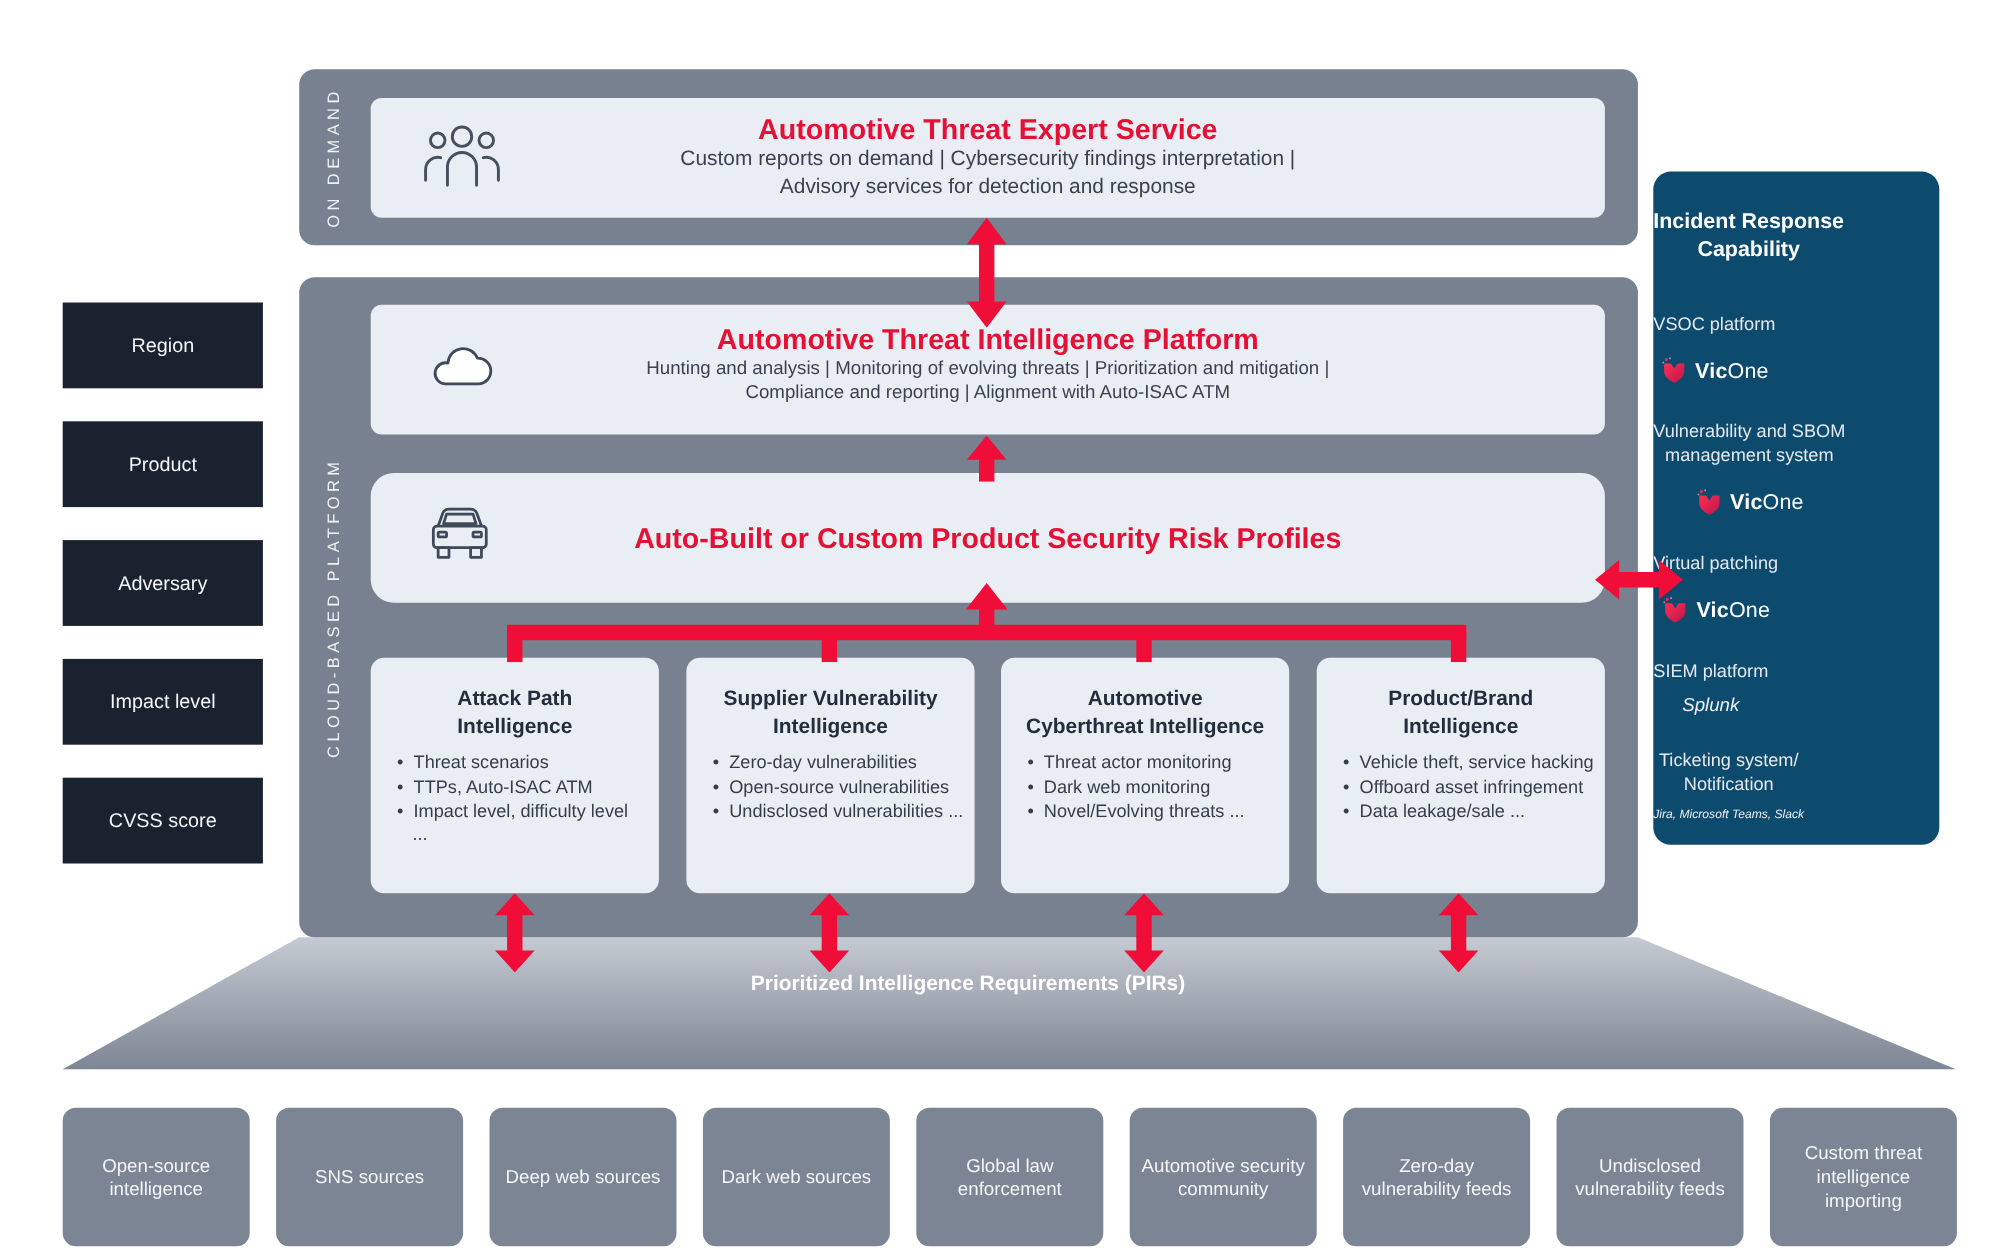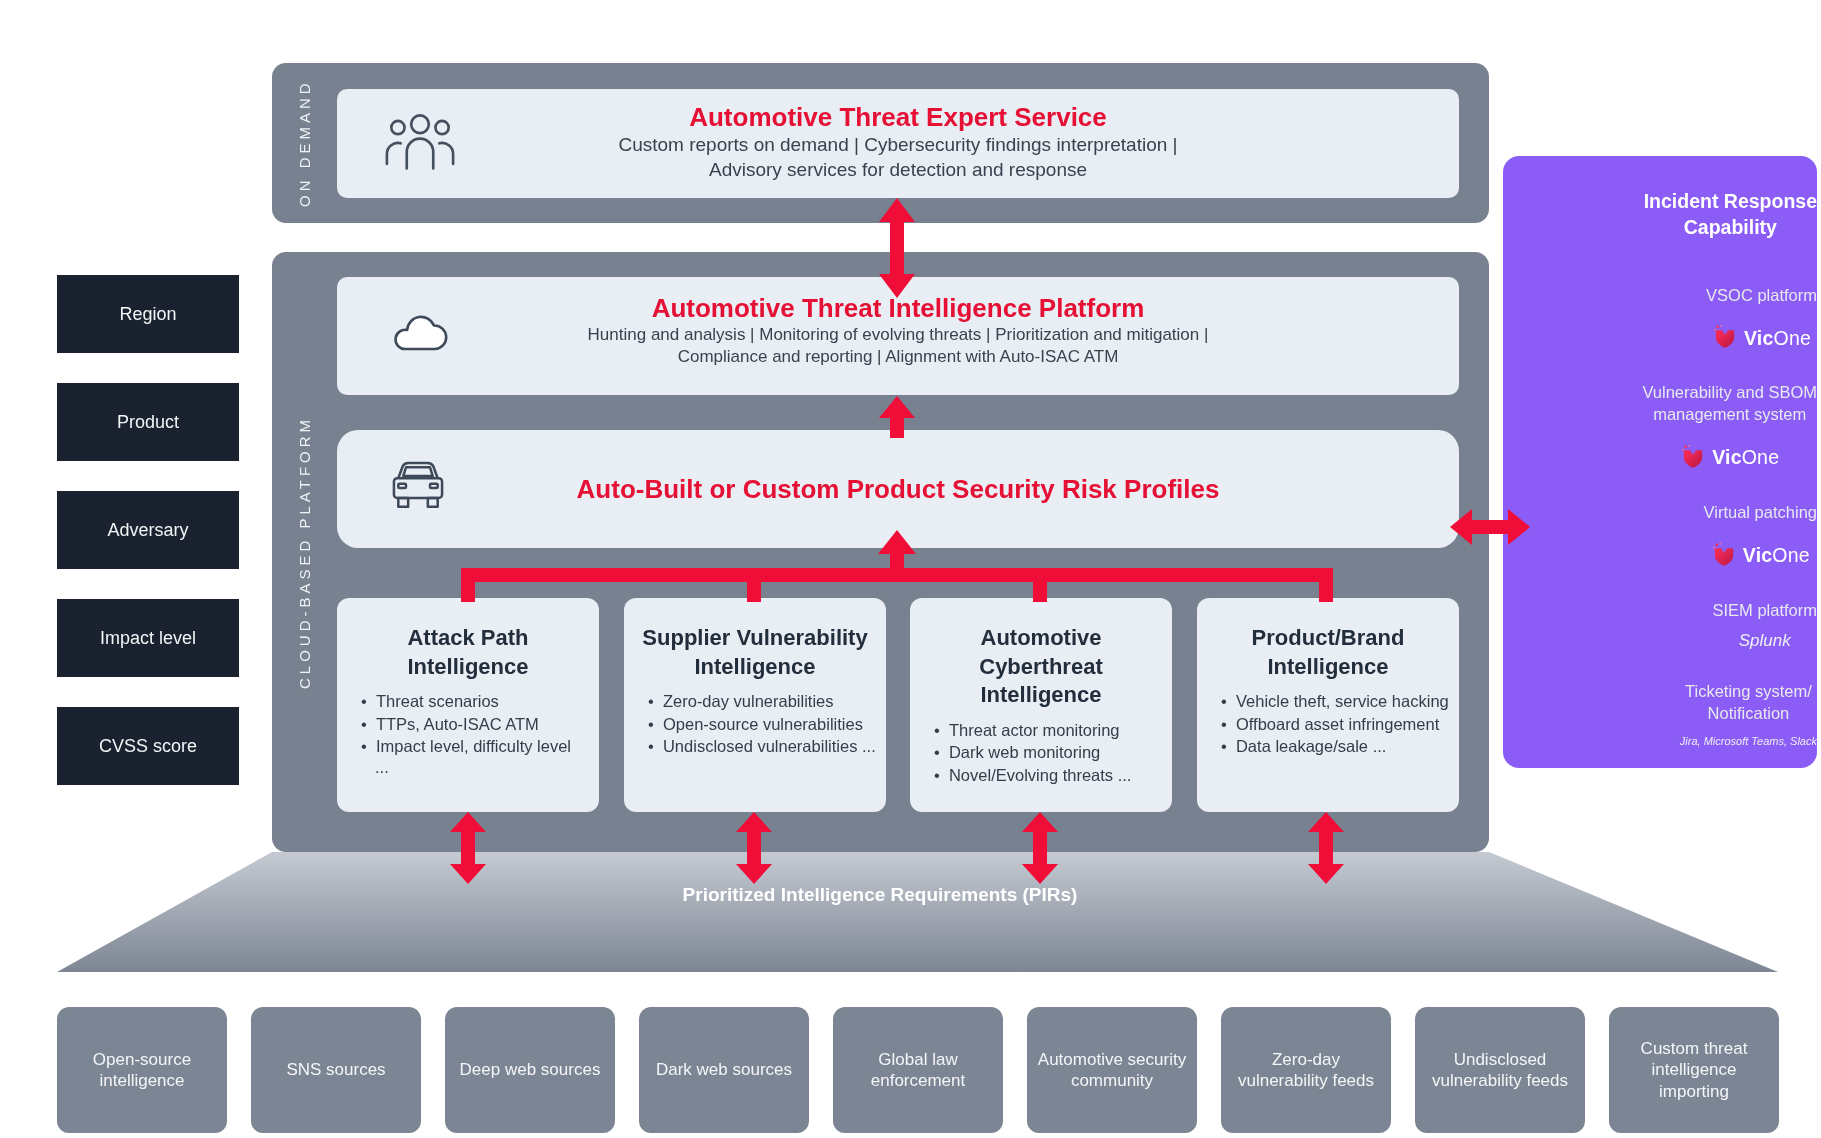--- a/index.html
+++ b/index.html
@@ -18,37 +18,37 @@
     color:#eff2f5;font-size:15px;letter-spacing:4px;white-space:nowrap;
   }
   .lightbox{position:absolute;background:#e9edf4;border-radius:10px;z-index:2;}
 
   .red-title{color:#e60f34;font-weight:bold;font-size:26px;text-align:center;}
   .sub{color:#39424f;font-size:19px;text-align:center;line-height:1.3;}
   .sub span{display:block;}
 
   
   .intel{background:#e9edf4;border-radius:12px;position:absolute;top:346px;width:262px;height:214px;}
-  .intel h4{margin:26px 8px 10px 8px;text-align:center;font-size:22px;line-height:1.3;color:#232e3c;}
+  .intel h4{margin:26px 8px 10px 8px;text-align:center;font-size:19px;line-height:1.3;color:#232e3c;}
   .intel h4 span{display:block;}
   .intel ul{margin:0;padding:0 10px 0 24px;list-style:none;}
   .intel li{font-size:16.5px;color:#343d4a;line-height:1.24;padding-left:14px;text-indent:-14px;margin-bottom:2px;}
   .intel li::before{content:"\2022\00a0\00a0";color:#343d4a;}
 
   
   .chip{
     position:absolute;left:57px;width:182px;height:78px;background:#1a222f;
     display:flex;align-items:center;justify-content:center;
     color:#f3f5f7;font-size:18px;z-index:1;
   }
 
   
   #ir-panel{
-    left:1503px;top:156px;width:314px;height:612px;background:#8b5cf6;border-radius:16px;
-    display:flex;flex-direction:column;align-items:flex-end;color:#e8ebef;z-index:1;
+    left:1503px;top:156px;width:260px;height:612px;background:#0c4a6e;border-radius:16px;
+    display:flex;flex-direction:column;align-items:flex-start;color:#e8ebef;z-index:1;
   }
   #ir-panel .ttl{margin-top:32px;font-size:19.5px;font-weight:bold;color:#ffffff;text-align:center;line-height:1.35;}
   #ir-panel .ttl span{display:block;}
   .ir-item{margin-top:30px;text-align:center;}
   .ir-item .lbl{font-size:16.5px;line-height:1.32;color:#e6e9ee;}
   .ir-item .lbl span{display:block;}
   .vicone{display:flex;align-items:center;justify-content:center;margin-top:18px;}
   .vic-text{color:#ffffff;font-size:19.5px;margin-left:6px;letter-spacing:.2px;}
   .vic-text b{font-weight:bold;}
   .vendor{font-style:italic;font-size:17px;color:#eef0f3;margin-top:10px;}

